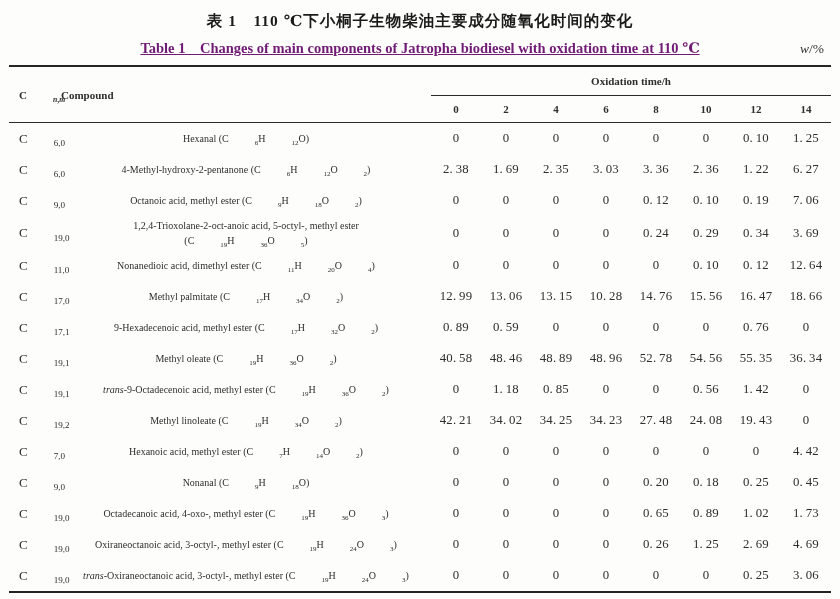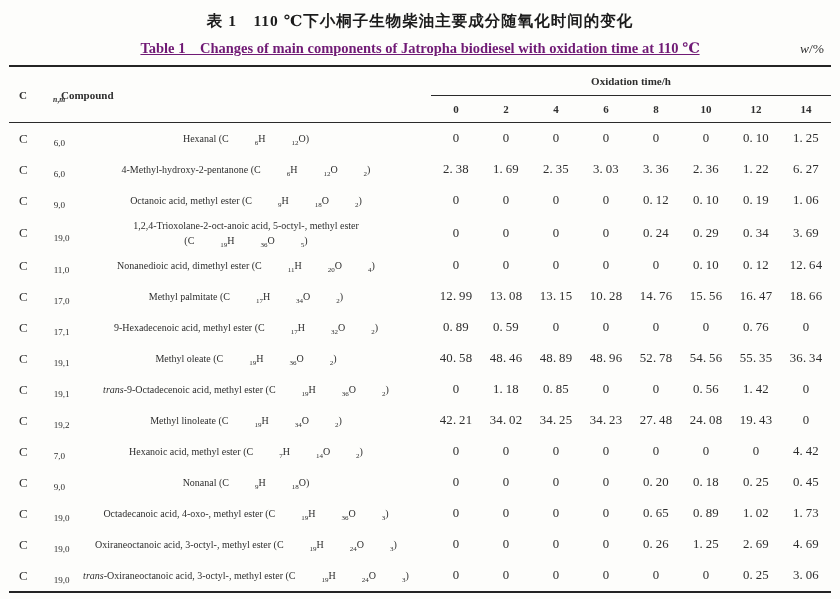--- a/index.html
+++ b/index.html
@@ -105,21 +105,21 @@
         <tr>
           <td class="cnm">C<sub>9,0</sub></td>
           <td class="compound">Octanoic acid, methyl ester (C<sub>9</sub>H<sub>18</sub>O<sub>2</sub>)</td>
           <td class="val">0</td>
           <td class="val">0</td>
           <td class="val">0</td>
           <td class="val">0</td>
           <td class="val">0. 12</td>
           <td class="val">0. 10</td>
           <td class="val">0. 19</td>
-          <td class="val">1. 06</td>
+          <td class="val">7. 06</td>
         </tr>
         <tr>
           <td class="cnm">C<sub>19,0</sub></td>
           <td class="compound">1,2,4-Trioxolane-2-oct-anoic acid, 5-octyl-, methyl ester
 (C<sub>19</sub>H<sub>36</sub>O<sub>5</sub>)</td>
           <td class="val">0</td>
           <td class="val">0</td>
           <td class="val">0</td>
           <td class="val">0</td>
           <td class="val">0. 24</td>
@@ -136,21 +136,21 @@
           <td class="val">0</td>
           <td class="val">0</td>
           <td class="val">0. 10</td>
           <td class="val">0. 12</td>
           <td class="val">12. 64</td>
         </tr>
         <tr>
           <td class="cnm">C<sub>17,0</sub></td>
           <td class="compound">Methyl palmitate (C<sub>17</sub>H<sub>34</sub>O<sub>2</sub>)</td>
           <td class="val">12. 99</td>
-          <td class="val">13. 08</td>
+          <td class="val">13. 06</td>
           <td class="val">13. 15</td>
           <td class="val">10. 28</td>
           <td class="val">14. 76</td>
           <td class="val">15. 56</td>
           <td class="val">16. 47</td>
           <td class="val">18. 66</td>
         </tr>
         <tr>
           <td class="cnm">C<sub>17,1</sub></td>
           <td class="compound">9-Hexadecenoic acid, methyl ester (C<sub>17</sub>H<sub>32</sub>O<sub>2</sub>)</td>

